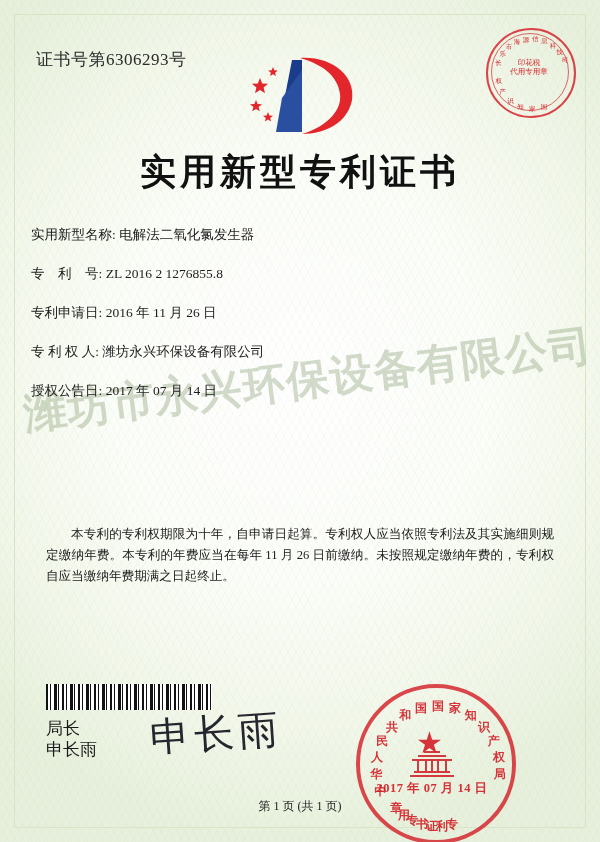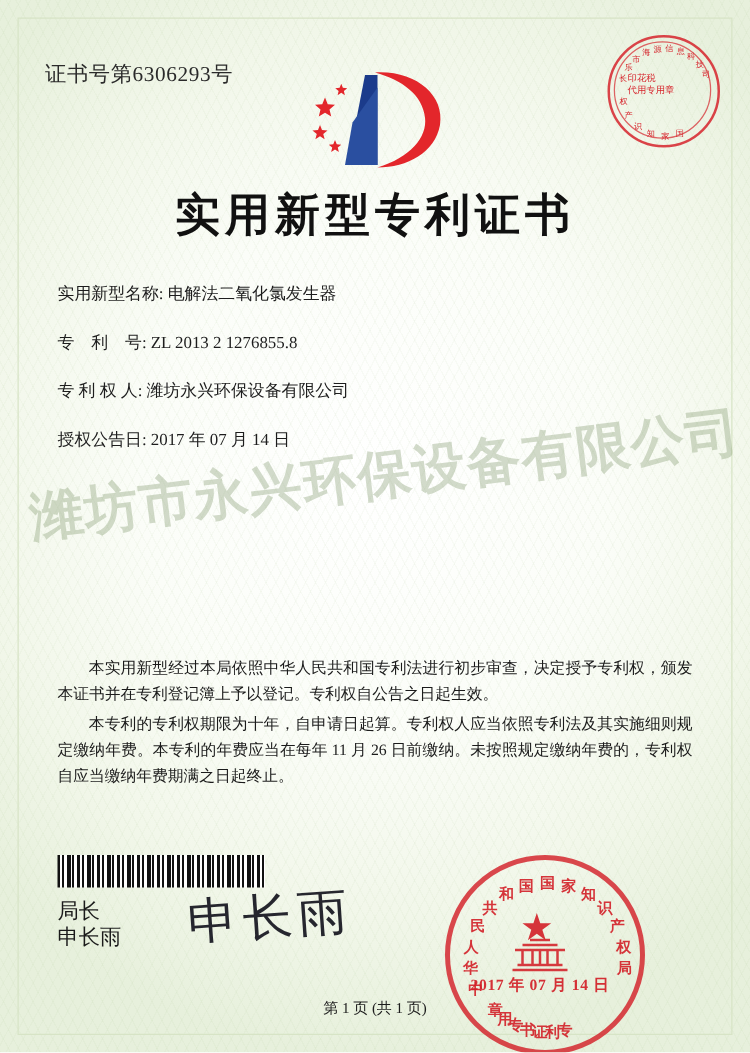--- a/index.html
+++ b/index.html
@@ -80,20 +80,21 @@
   .top-seal .arc-text span {
     position: absolute;
     left: 50%; top: 50%;
     transform-origin: 0 0;
     white-space: nowrap;
   }
   .top-seal .center-lines {
     position: absolute;
     left: 16px; top: 30px;
     width: 54px;
+    text-align: center;
     color: #d6232b;
     font-size: 7.5px;
     line-height: 9px;
     font-family: "Liberation Sans", sans-serif;
   }
 
   
   .logo {
     position: absolute;
     left: 240px; top: 52px;
@@ -110,21 +111,21 @@
     font-size: 36px;
     font-weight: bold;
     letter-spacing: 4px;
     color: #111;
     font-family: "Liberation Serif", serif;
   }
 
   
   .fields {
     position: absolute;
-    left: 46px; top: 226px;
+    left: 31px; top: 226px;
     width: 510px;
   }
   .field-row {
     font-size: 13.5px;
     color: #1d1d1d;
     margin-bottom: 21px;
     white-space: nowrap;
   }
   .field-label {
     display: inline-block;
@@ -317,34 +318,37 @@
 
   <div class="watermark">潍坊市永兴环保设备有限公司</div>
 
   <div class="fields">
     <div class="field-row">
       <span class="field-label">实用新型名称:</span>
       <span class="field-value">电解法二氧化氯发生器</span>
     </div>
     <div class="field-row">
       <span class="field-label">专　利　号:</span>
-      <span class="field-value">ZL 2013 2 1276855.8</span>
+      <span class="field-value">ZL 2016 2 1276855.8</span>
+    </div>
+    <div class="field-row">
+      <span class="field-label">专利申请日:</span>
+      <span class="field-value">2016 年 11 月 26 日</span>
     </div>
     <div class="field-row">
       <span class="field-label">专 利 权 人:</span>
       <span class="field-value">潍坊永兴环保设备有限公司</span>
     </div>
     <div class="field-row">
       <span class="field-label">授权公告日:</span>
       <span class="field-value">2017 年 07 月 14 日</span>
     </div>
   </div>
 
   <div class="body-text">
-    <p>本实用新型经过本局依照中华人民共和国专利法进行初步审查，决定授予专利权，颁发本证书并在专利登记簿上予以登记。专利权自公告之日起生效。</p>
     <p>本专利的专利权期限为十年，自申请日起算。专利权人应当依照专利法及其实施细则规定缴纳年费。本专利的年费应当在每年 11 月 26 日前缴纳。未按照规定缴纳年费的，专利权自应当缴纳年费期满之日起终止。</p>
   </div>
 
   <div class="barcode"></div>
 
   <div class="sig-label">
     <div>局长</div>
     <div>申长雨</div>
   </div>
   <div class="sig-script">申长雨</div>

